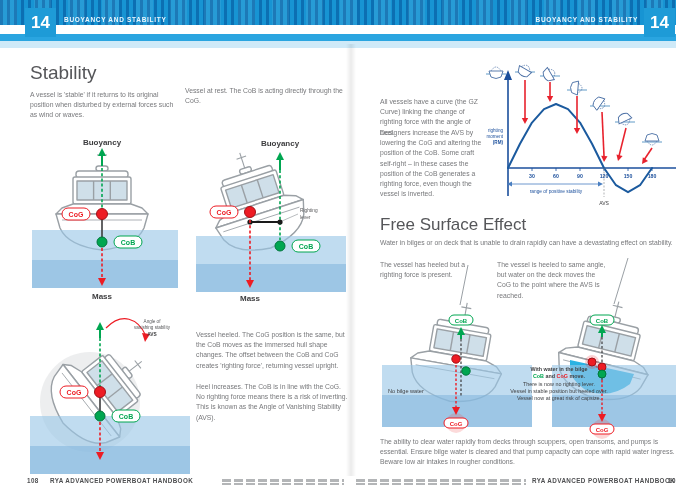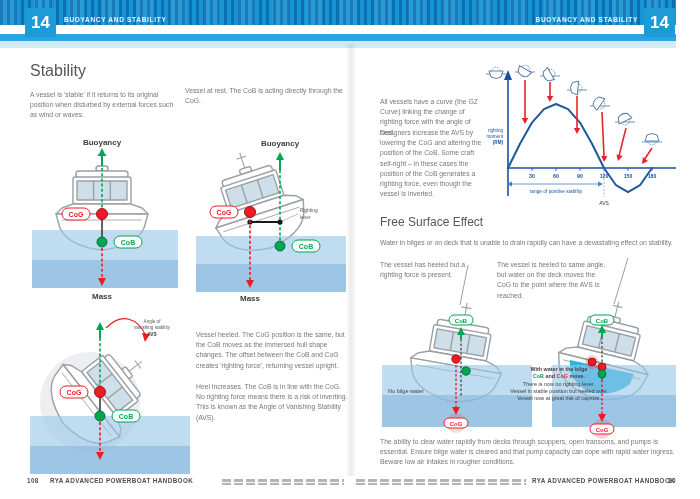--- a/index.html
+++ b/index.html
@@ -10,21 +10,21 @@
   .band-stripes{left:0;top:9;width:700px;height:25px;
     background:repeating-linear-gradient(90deg,#0c6fb2 0 3px,#1794d3 3px 7px);}
   .band-stripes:after{content:"";position:absolute;inset:0;
     background:repeating-linear-gradient(90deg,rgba(255,255,255,.07) 0 17px,transparent 17px 34px);}
   .band-mid{left:0;top:34px;width:700px;height:7px;background:#2aa5e0;}
   .band-light{left:0;top:41px;width:700px;height:7px;background:#cfeaf8;}
   .chapter-box{top:8px;width:31px;height:29px;background:#1e9bd7;color:#ffffff;
     font-size:17px;font-weight:bold;text-align:center;line-height:29px;z-index:3;}
   .chapter-title{top:16px;color:#eaf6fd;font-size:6.5px;font-weight:bold;letter-spacing:.7px;z-index:3;}
   
-  .h1{color:#555659;font-size:16px;}
+  .h1{color:#555659;font-size:19px;}
   .txt{color:#77787b;font-size:6.8px;line-height:1.5;}
   .tiny{color:#3f4043;font-size:5.6px;line-height:1.35;}
   .warn{color:#3f4043;font-size:5.4px;line-height:1.35;text-align:center;}
   .warn b.cob{color:#00a651;} .warn b.cog{color:#ed1c24;}
   .gutter{left:346px;top:44px;width:10px;height:432px;
     background:linear-gradient(90deg,transparent,rgba(0,0,0,.08),transparent);}
   
   .foot{top:477px;color:#4d4e50;font-size:6.3px;font-weight:bold;letter-spacing:.4px;}
   .foot-stripes{top:479px;height:6px;
     background-image:linear-gradient(#fff,#fff),
@@ -255,21 +255,21 @@
     <g fill="#e8222d">
       <polygon points="0,0 -3.2,-6 3.2,-6" transform="translate(47,68)"></polygon>
       <polygon points="0,0 -3.2,-6 3.2,-6" transform="translate(72,46)"></polygon>
       <polygon points="0,0 -3.2,-6 3.2,-6" transform="translate(99,78)"></polygon>
       <polygon points="0,0 -3.2,-6 3.2,-6" transform="translate(126,106) rotate(3)"></polygon>
       <polygon points="0,0 -3.2,-6 3.2,-6" transform="translate(140,105) rotate(15)"></polygon>
       <polygon points="0,0 -3.2,-6 3.2,-6" transform="translate(164,108) rotate(35)"></polygon>
     </g>
   </svg>
 
-  <div class="abs h1" style="left:380px;top:215px;font-size:12px;">Free Surface Effect</div>
+  <div class="abs h1" style="left:380px;top:215px;font-size:17px;">Free Surface Effect</div>
   <div class="abs txt" style="left:380px;top:238px;width:305px;">Water in bilges or on deck that is unable to drain rapidly can have a devastating effect on stability.</div>
   <div class="abs txt" style="left:380px;top:260px;width:108px;">The vessel has heeled but a righting force is present.</div>
   <div class="abs txt" style="left:497px;top:260px;width:112px;">The vessel is heeled to same angle, but water on the deck moves the CoG to the point where the AVS is reached.</div>
 
   <svg class="abs" style="left:382px;top:255px;" width="150" height="200" viewBox="0 0 150 200">
     <line x1="86" y1="10" x2="78" y2="50" stroke="#9aa0a5" stroke-width="1"></line>
     <g transform="rotate(10 76 100)">
         <use href="#boatF" x="26" y="45" width="100" height="110"></use>
       </g>
     <rect x="0" y="110" width="150" height="62" fill="rgba(154,199,230,.62)"></rect>

